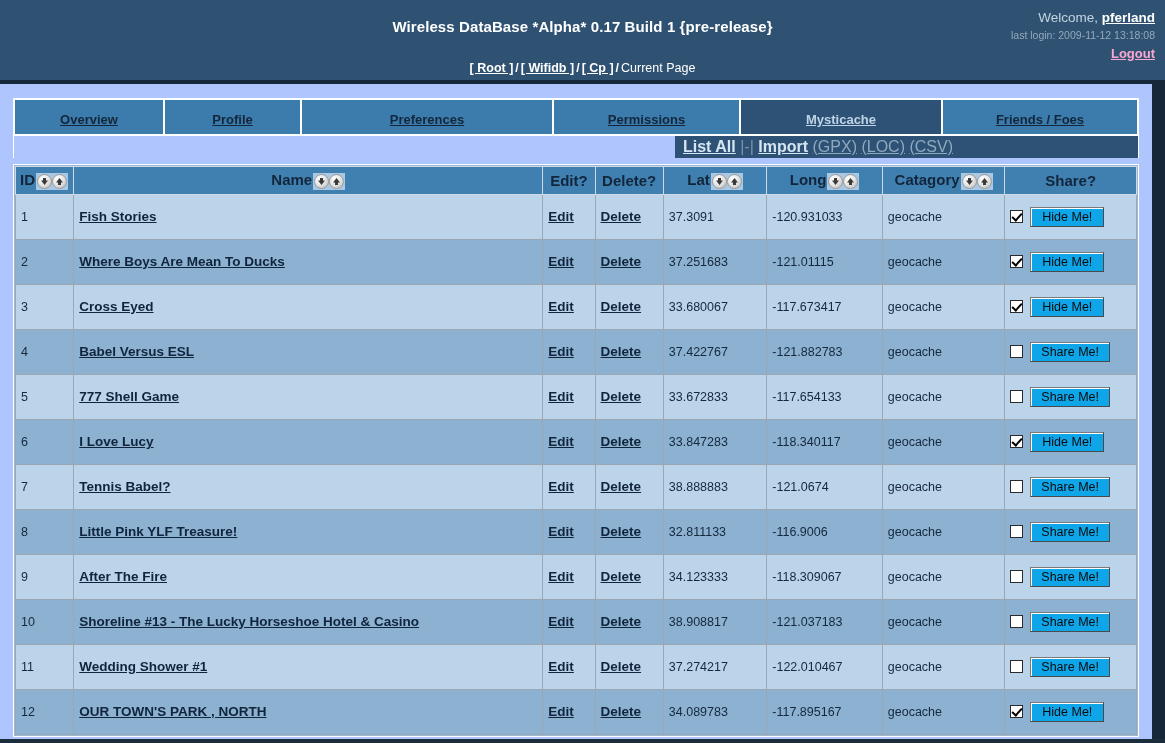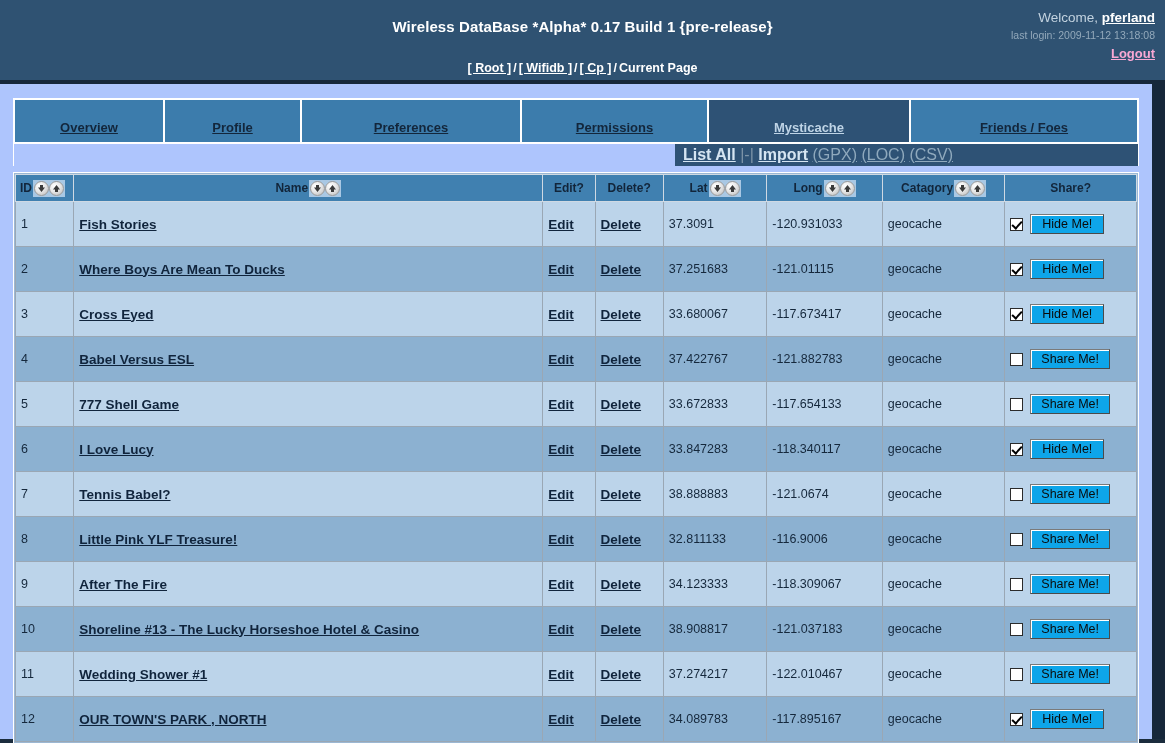--- a/index.html
+++ b/index.html
@@ -41,21 +41,21 @@
     color: #ffffff;
     text-decoration: underline;
     font-weight: bold;
   }
   .breadcrumb .sep {
     color: #ffffff;
     padding: 0 2px;
   }
   .breadcrumb .current {
     color: #ffffff;
-    font-weight: bold;
+    font-weight: normal;
   }
   .userbox {
     position: absolute;
     right: 10px;
     top: 8px;
     text-align: right;
     line-height: 1.45;
   }
   .userbox .welcome {
     font-size: 13.5px;
@@ -93,38 +93,38 @@
   .tabrow {
     display: flex;
     width: 100%;
     border: 1px solid #ffffff;
     background: #aec5fd;
   }
   .tab {
     background: #3c7cac;
     border: 1px solid #ffffff;
     text-align: center;
-    padding: 20px 4px 7px 4px;
+    padding: 12px 4px 7px 4px;
     font-size: 13px;
     color: #13263b;
     font-weight: bold;
     white-space: nowrap;
   }
   .tab a {
     color: #13263b;
     text-decoration: underline;
     font-weight: bold;
   }
   .tab.active {
     background: #2e5275;
   }
   .tab.active a { color: #bfd4e6; }
   .tab.t-overview { width: 150px; }
   .tab.t-profile  { width: 137px; }
-  .tab.t-prefs    { width: 220px; }
+  .tab.t-prefs    { width: 252px; }
   .tab.t-perms    { width: 187px; }
   .tab.t-mystic   { width: 202px; }
   .tab.t-friends  { flex: 1; }
 
   
   .subnavrow {
     display: flex;
     justify-content: flex-end;
     height: 22px;
     background: #aec5fd;
@@ -156,21 +156,21 @@
   }
   table.grid {
     width: 100%;
     border-collapse: collapse;
     table-layout: fixed;
   }
   table.grid th {
     background: #4080b0;
     border: 1px solid #cfd9e3;
     color: #12253a;
-    font-size: 12px;
+    font-size: 15px;
     font-weight: bold;
     padding: 4px 3px;
     height: 27px;
     text-align: center;
     white-space: nowrap;
   }
   table.grid th.left-th { text-align: left; padding-left: 4px; }
   table.grid td {
     border: 1px solid #9aa7b4;
     font-size: 12.5px;

